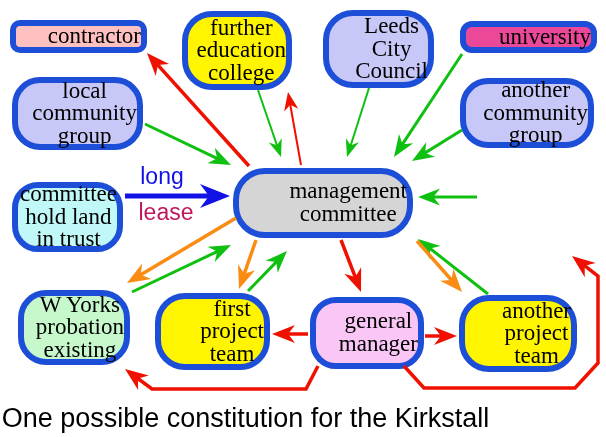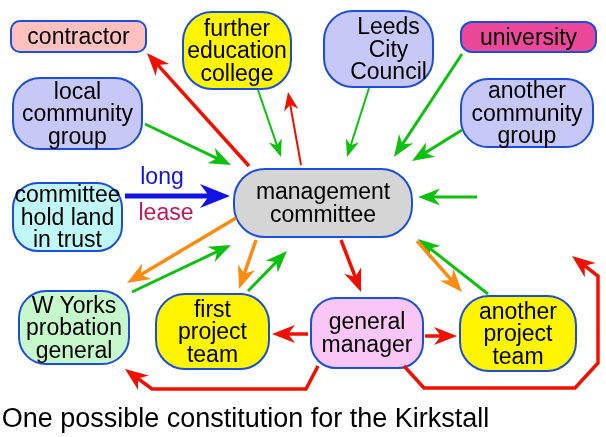--- a/index.html
+++ b/index.html
@@ -1,23 +1,23 @@
 <!DOCTYPE html>
 <html><head>
 <meta charset="utf-8">
 <style>
   html,body{margin:0;padding:0;background:#fff;}
   .stage{
     position:relative;width:606px;height:437px;background:#ffffff;overflow:hidden;
     font-family:"Liberation Sans","DejaVu Sans",sans-serif;color:#000;
   }
   .node{
-    position:absolute;display:flex;align-items:center;justify-content:center;
-    border:2px solid #1d4ed8;box-sizing:border-box;text-align:center;
-    font-size:23px;line-height:0.98;z-index:2;
+    position:absolute;display:flex;align-items:center;justify-content:flex-end;
+    border:6px solid #1d4ed8;box-sizing:border-box;text-align:center;
+    font-size:23px;line-height:0.98;z-index:2;font-family:Liberation Serif, serif;
   }
   .node-label{white-space:pre-line;display:block;}
   
   .n-contractor{left:10px;top:20px;width:137px;height:33px;border-radius:10px;}
   .n-fecollege{left:182px;top:11px;width:110px;height:79px;border-radius:30px;}
   .n-leeds{left:323px;top:10px;width:111px;height:78px;border-radius:30px;padding-left:20px;}
   .n-university{left:460px;top:21px;width:137px;height:32px;border-radius:12px;}
   .n-localcg{left:12px;top:77px;width:131px;height:73px;border-radius:28px;}
   .n-anothercg{left:460px;top:78px;width:134px;height:70px;border-radius:28px;}
   .n-trustees{left:12px;top:182px;width:111px;height:70px;border-radius:26px;}
@@ -74,21 +74,21 @@
 hold land
 in trust</span>
   </div>
   <div class="node n-committee" style="background: rgb(213, 213, 213);">
     <span class="node-label">management
 committee</span>
   </div>
   <div class="node n-wyorks" style="background: rgb(198, 248, 204);">
     <span class="node-label">W Yorks
 probation
-general</span>
+existing</span>
   </div>
   <div class="node n-firstteam" style="background: rgb(255, 245, 0);">
     <span class="node-label">first
 project
 team</span>
   </div>
   <div class="node n-manager" style="background: rgb(249, 198, 245);">
     <span class="node-label">general
 manager</span>
   </div>

